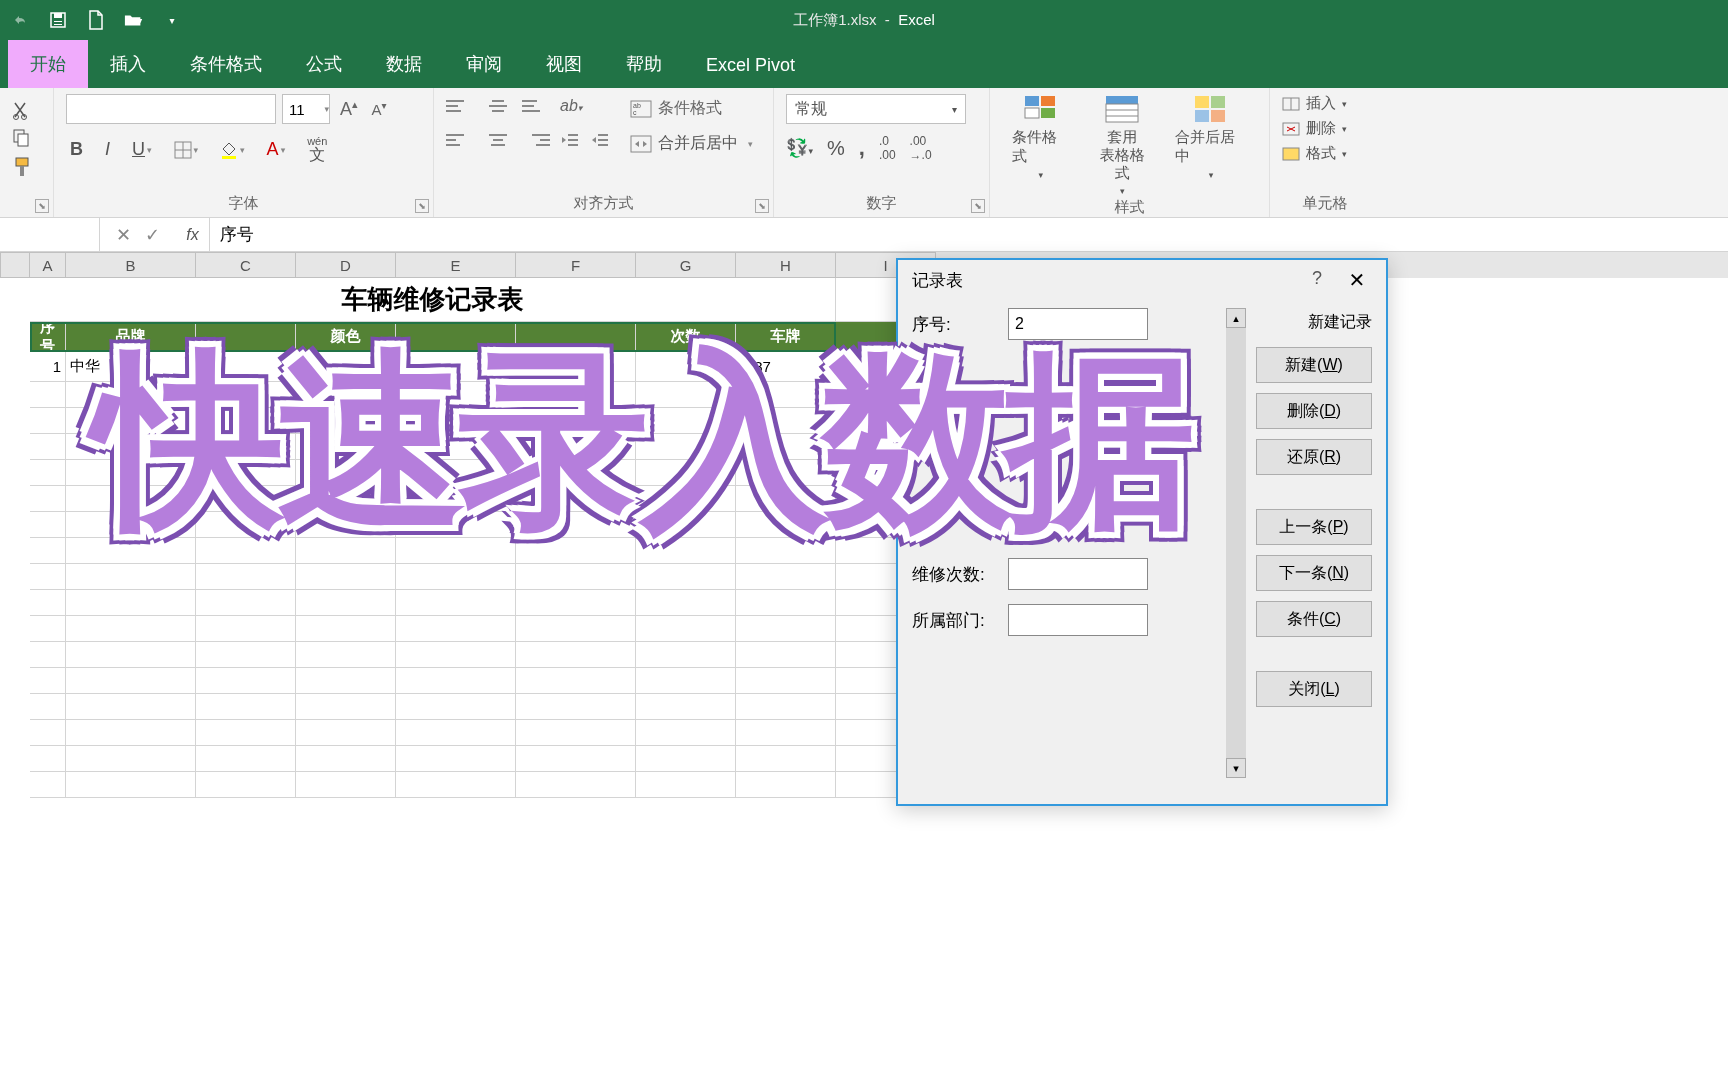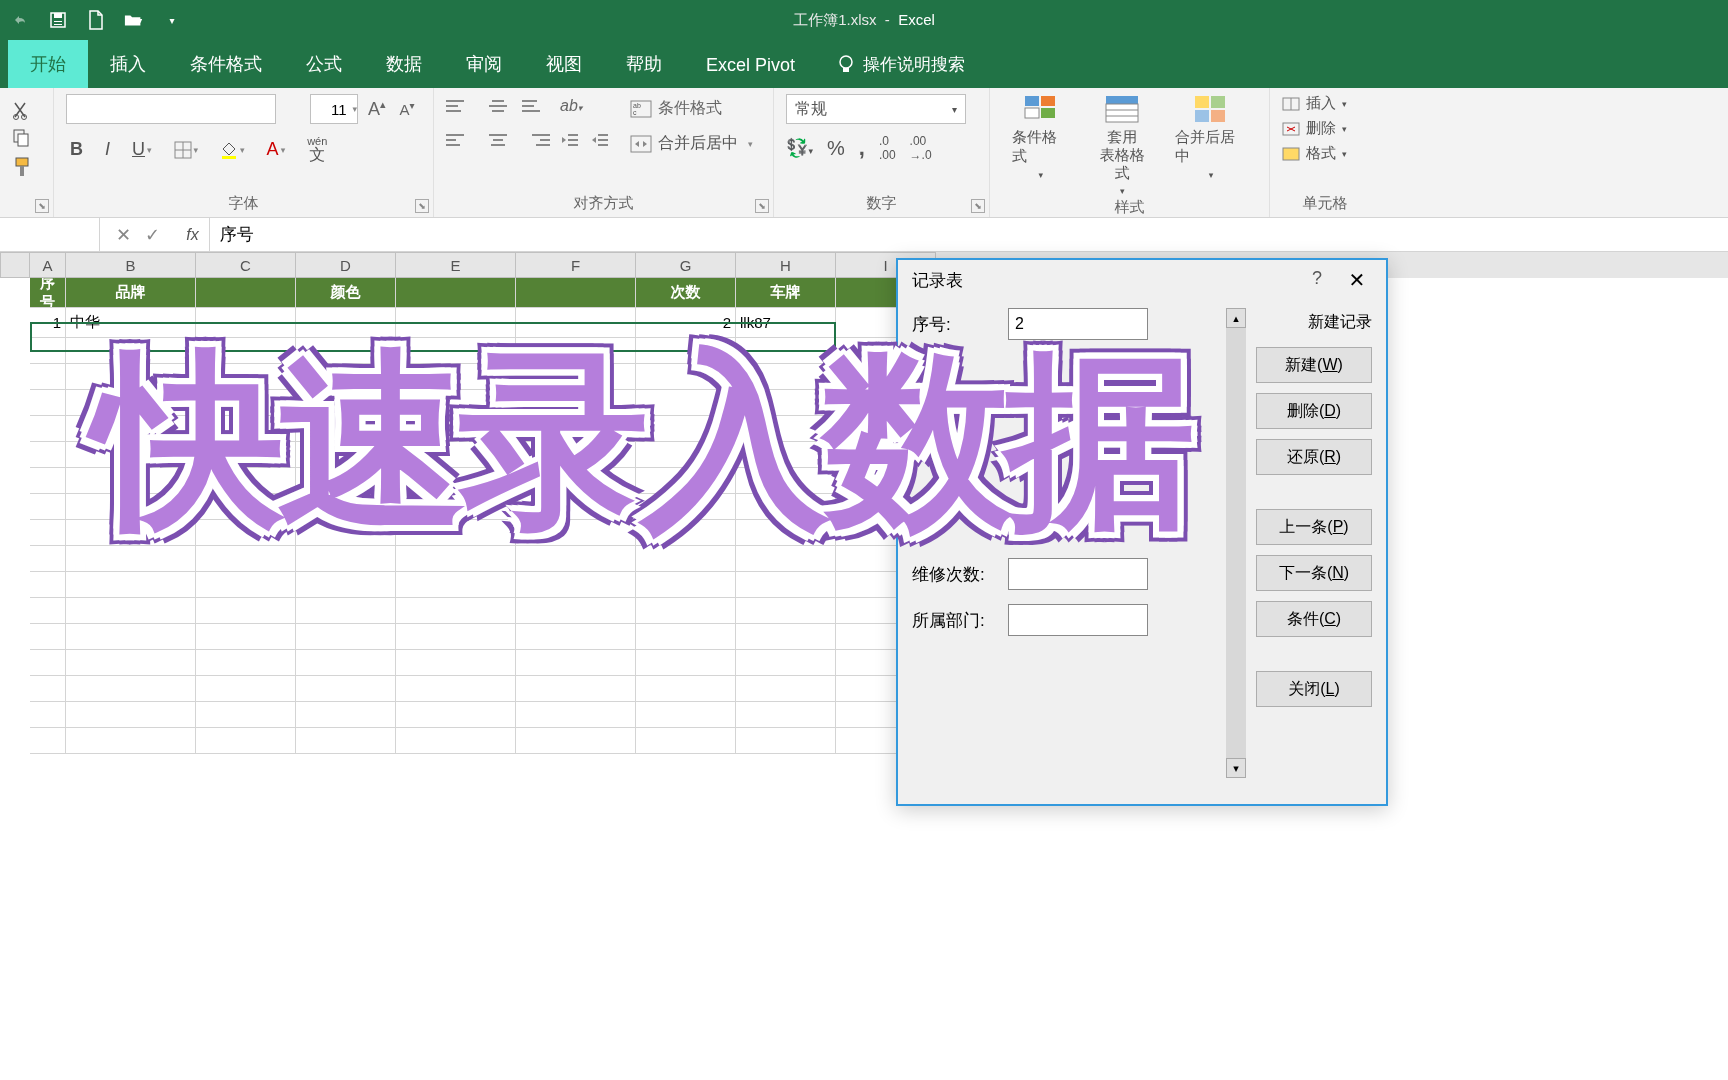--- a/index.html
+++ b/index.html
@@ -8,34 +8,34 @@
 
 .titlebar { background: #217346; height: 40px; display: flex; align-items: center; padding: 0 10px; color: #fff; }
 .qat { display: flex; gap: 18px; align-items: center; }
 .qat-icon { width: 20px; height: 20px; display: flex; align-items: center; justify-content: center; cursor: pointer; }
 .title-center { position: absolute; left: 50%; transform: translateX(-50%); font-size: 15px; color: #e8e8e8; }
 .title-app { color: #fff; }
 
 
 .tabrow { background: #217346; height: 48px; display: flex; align-items: flex-end; padding-left: 8px; gap: 0; }
 .tab { padding: 12px 22px; font-size: 18px; color: #fff; cursor: pointer; }
-.tab.active { background: #5eead4; color: #217346; margin-top: 20px; }
+.tab.active { background: #f0abfc; color: #217346; margin-top: 20px; }
 .tab-search { display: flex; align-items: center; gap: 8px; padding: 12px 20px; color: #fff; font-size: 17px; }
 
 
 .ribbon { background: #f3f3f3; height: 130px; display: flex; border-bottom: 1px solid #d4d4d4; }
 .group { border-right: 1px solid #e0e0e0; padding: 6px 12px 4px 12px; display: flex; flex-direction: column; justify-content: space-between; position: relative; }
 .group-label { text-align: center; font-size: 15px; color: #666; padding-top: 2px; }
 .group-dlauncher { position: absolute; right: 4px; bottom: 4px; width: 14px; height: 14px; border: 1px solid #aaa; font-size: 9px; display: flex; align-items: center; justify-content: center; color: #888; }
 
 .clipboard-col { display: flex; flex-direction: column; gap: 8px; padding-top: 6px; }
 
 .font-top { display: flex; gap: 6px; align-items: center; margin-bottom: 10px; }
 .font-name { width: 210px; height: 30px; border: 1px solid #c0c0c0; background: #fff; }
-.font-size { width: 48px; height: 30px; border: 1px solid #c0c0c0; background: #fff; font-size: 15px; padding-left: 20px; display: flex; align-items: center; margin-left: 28px; }
+.font-size { width: 48px; height: 30px; border: 1px solid #c0c0c0; background: #fff; font-size: 15px; padding-left: 6px; display: flex; align-items: center; }
 .font-grow { font-size: 18px; color: #666; padding: 0 4px; }
 .font-bottom { display: flex; gap: 14px; align-items: center; }
 .fbtn { font-size: 18px; color: #555; cursor: pointer; padding: 2px 4px; display: flex; align-items: center; }
 .fbtn .dd { font-size: 9px; margin-left: 2px; color: #888; }
 
 .align-top { display: flex; gap: 10px; margin-bottom: 10px; align-items: center; }
 .align-bottom { display: flex; gap: 10px; align-items: center; }
 .align-btn { width: 28px; height: 24px; display: flex; flex-direction: column; justify-content: center; gap: 3px; cursor: pointer; }
 .aline { height: 2px; background: #888; }
 .wrap-text { display: flex; align-items: center; gap: 6px; font-size: 16px; color: #666; }
@@ -140,27 +140,20 @@
 <div class="tabrow">
   <div class="tab active">开始</div>
   <div class="tab">插入</div>
   <div class="tab">条件格式</div>
   <div class="tab">公式</div>
   <div class="tab">数据</div>
   <div class="tab">审阅</div>
   <div class="tab">视图</div>
   <div class="tab">帮助</div>
   <div class="tab">Excel Pivot</div>
-  <div class="tab-search">
-    <svg width="18" height="22" viewBox="0 0 18 22">
-        <circle cx="9" cy="8" r="6" fill="none" stroke="#fff" stroke-width="1.5"></circle>
-        <rect x="6" y="14" width="6" height="4" fill="#fff"></rect>
-      </svg>
-    <span>操作说明搜索</span>
-  </div>
 </div>
 
 <div class="ribbon">
 
   <div class="group" style="width:54px">
     <div class="clipboard-col">
       <div>
           <svg width="20" height="20">
             <path d="M3 3 L13 17 M13 3 L3 17" stroke="#555" stroke-width="1.5"></path>
             <circle cx="4" cy="17" r="2.5" fill="none" stroke="#555"></circle>
@@ -419,20 +412,24 @@
         <div class="ch" style="width: 120px;">E</div>
         <div class="ch" style="width: 120px;">F</div>
         <div class="ch" style="width: 100px;">G</div>
         <div class="ch" style="width: 100px;">H</div>
         <div class="ch" style="width: 100px;">I</div>
       </div>
   </div>
   <div class="sheet-body">
     <div class="row-headers" id="row-headers"></div>
     <div class="cells" id="cells" style="position:relative">
+        <div class="row title-row">
+          <div class="cell title-cell" style="width: 806px;">车辆维修记录表</div>
+          <div class="cell" style="width: 100px;"></div>
+        </div>
         <div class="row header-row" style="height: 30px;">
           <div class="cell" style="width: 36px; background: rgb(84, 130, 53); color: rgb(255, 255, 255); font-weight: bold; text-align: center; display: flex; align-items: center; justify-content: center;">序号</div>
           <div class="cell" style="width: 130px; background: rgb(84, 130, 53); color: rgb(255, 255, 255); font-weight: bold; text-align: center; display: flex; align-items: center; justify-content: center;">品牌</div>
           <div class="cell" style="width: 100px; background: rgb(84, 130, 53); color: rgb(255, 255, 255); font-weight: bold; text-align: center; display: flex; align-items: center; justify-content: center;"></div>
           <div class="cell" style="width: 100px; background: rgb(84, 130, 53); color: rgb(255, 255, 255); font-weight: bold; text-align: center; display: flex; align-items: center; justify-content: center;">颜色</div>
           <div class="cell" style="width: 120px; background: rgb(84, 130, 53); color: rgb(255, 255, 255); font-weight: bold; text-align: center; display: flex; align-items: center; justify-content: center;"></div>
           <div class="cell" style="width: 120px; background: rgb(84, 130, 53); color: rgb(255, 255, 255); font-weight: bold; text-align: center; display: flex; align-items: center; justify-content: center;"></div>
           <div class="cell" style="width: 100px; background: rgb(84, 130, 53); color: rgb(255, 255, 255); font-weight: bold; text-align: center; display: flex; align-items: center; justify-content: center;">次数</div>
           <div class="cell" style="width: 100px; background: rgb(84, 130, 53); color: rgb(255, 255, 255); font-weight: bold; text-align: center; display: flex; align-items: center; justify-content: center;">车牌</div>
           <div class="cell" style="width: 100px;"></div>

